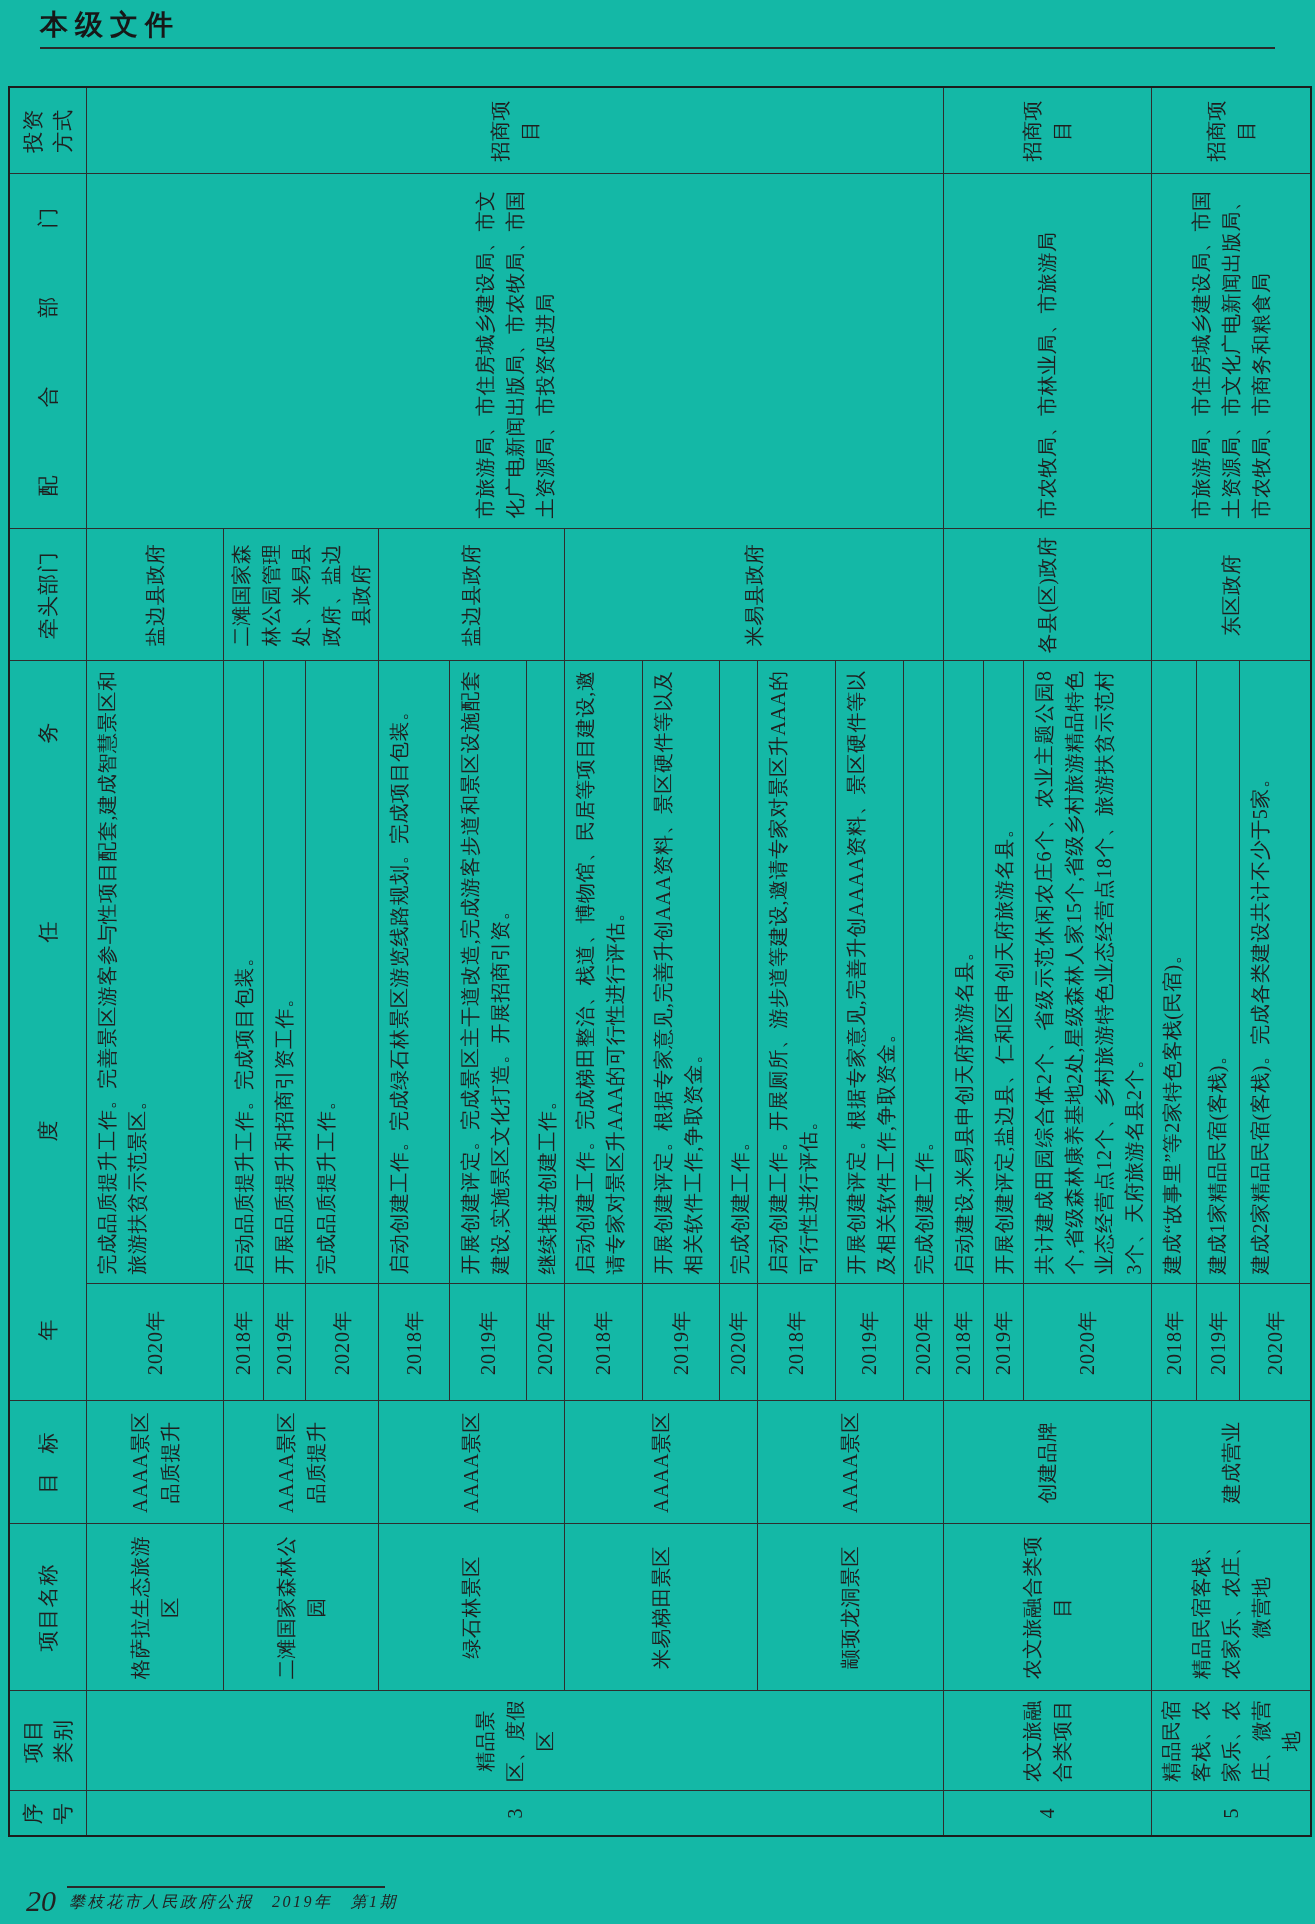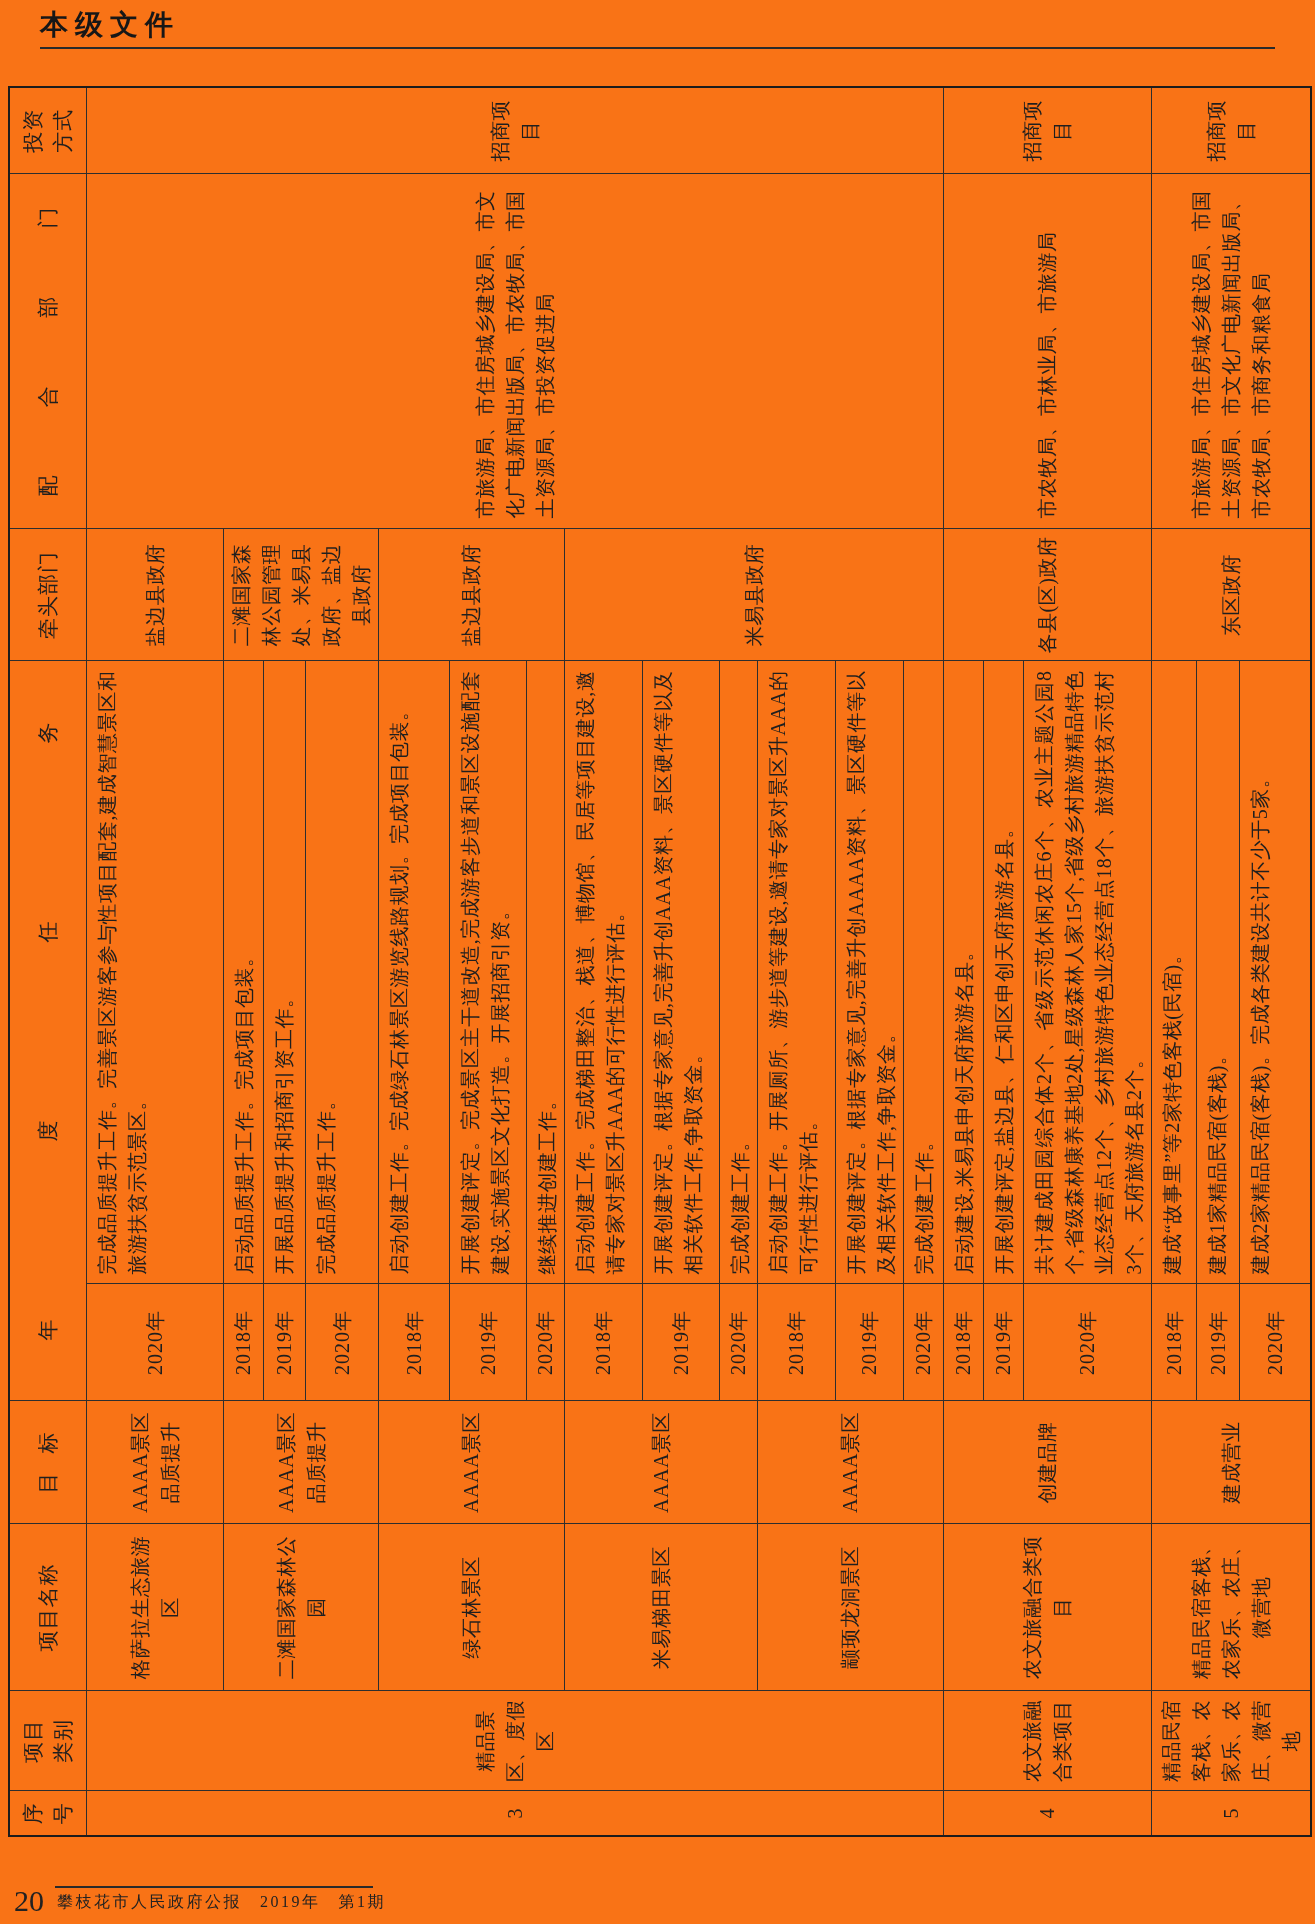--- a/index.html
+++ b/index.html
@@ -1,18 +1,18 @@
 <!DOCTYPE html>
 <html><head>
 <meta charset="utf-8">
 <style>
   html,body { margin:0; padding:0; background:#e8e8e8; }
   .page {
     position:relative; width:1315px; height:1924px;
-    background:#f97316; margin:0 auto; overflow:hidden;
+    background:#14b8a6; margin:0 auto; overflow:hidden;
     font-family:"Liberation Serif","DejaVu Serif",serif;
     color:#1d1d1d;
   }
   
   .doc-header { position:absolute; left:40px; top:6px; width:1235px; }
   .doc-header .title {
     font-family:"Liberation Sans","DejaVu Sans",sans-serif;
     font-size:28px; font-weight:bold; letter-spacing:7px; color:#171717;
   }
   .doc-header .rule { margin-top:3px; border-bottom:2.5px solid #2a2a2a; }
@@ -39,21 +39,21 @@
   }
   th.th-spread   { text-align:justify; text-align-last:justify; padding:0 60px; white-space:nowrap; }
   th.th-spread-sm{ text-align:justify; text-align-last:justify; padding:0 32px; white-space:nowrap; }
   th.th-goal     { text-align:justify; text-align-last:justify; padding:0 30px; white-space:nowrap; }
   td.c-mid  { text-align:center; vertical-align:middle; padding:2px 6px; letter-spacing:0.5px; }
   td.c-task { text-align:left; vertical-align:top; padding:5px 9px 2px 9px; letter-spacing:0.5px; text-align:justify; }
   td.c-year { text-align:center; vertical-align:middle; white-space:nowrap; letter-spacing:1px; }
   td.c-coop { text-align:left; vertical-align:middle; padding:4px 10px; letter-spacing:0.5px; }
 
   
-  .doc-footer { position:absolute; left:0; top:1878px; width:1199px; height:46px; }
+  .doc-footer { position:absolute; left:12px; top:1878px; width:1199px; height:46px;font-style:italic; }
   .doc-footer .pageno {
     position:absolute; left:14px; top:6px;
     font-size:30px; font-family:"Liberation Serif","DejaVu Serif",serif; color:#222;
   }
   .doc-footer .frule { position:absolute; left:55px; top:8px; width:318px; border-bottom:2px solid #2a2a2a; }
   .doc-footer .ftext {
     position:absolute; left:57px; top:14px;
     font-size:16px; letter-spacing:2.5px; color:#222; white-space:nowrap;
   }
   .doc-footer .ftext span { margin-right:18px; }

